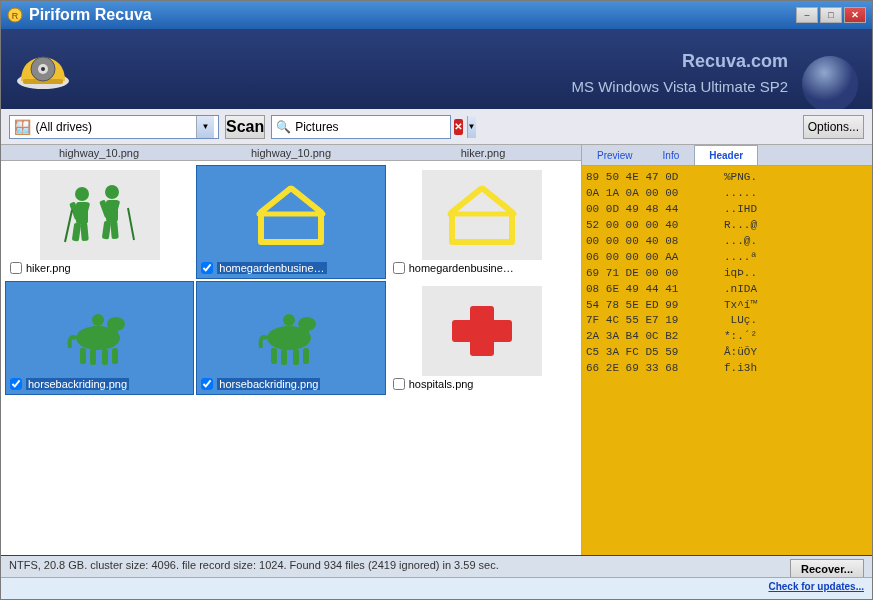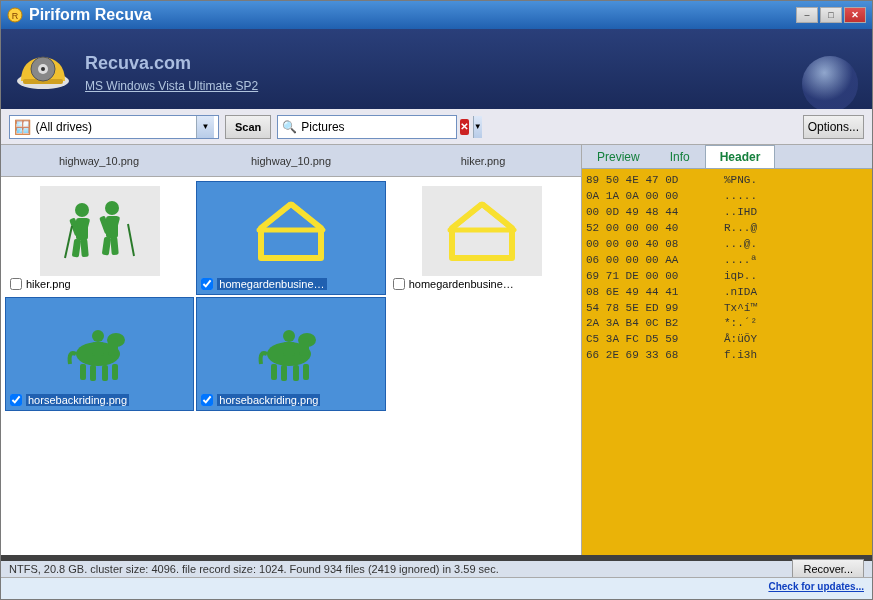--- a/index.html
+++ b/index.html
@@ -80,39 +80,39 @@
 
     .app-header-icon {
       width: 60px;
       height: 60px;
       position: relative;
     }
 
     .app-header-text {
       color: white;
       flex: 1;
+      text-align: right;
     }
 
     .app-header-text h1 {
       font-size: 28px;
       font-weight: bold;
       color: white;
       line-height: 1.1;
     }
 
     .app-header-text h1 span {
       font-size: 18px;
       color: #aabde0;
     }
 
     .app-header-text p {
-      font-size: 12px;
+      font-size: 15px;
       color: #b0c4de;
       margin-top: 4px;
-      text-decoration: underline;
     }
 
     .header-orb {
       width: 60px;
       height: 80px;
       position: relative;
       overflow: hidden;
     }
 
     
@@ -148,25 +148,25 @@
       border-left: 1px solid #9ab;
       display: flex;
       align-items: center;
       justify-content: center;
       cursor: pointer;
       font-size: 8px;
     }
 
     .scan-btn {
       height: 24px;
-      padding: 0 9px;
+      padding: 0 0;
       background: linear-gradient(to bottom, #f0f0f0, #d8d8d8);
       border: 1px solid #999;
       cursor: pointer;
-      font-size: 11px;
+      font-size: 16px;
       font-weight: bold;
     }
 
     .filter-wrapper {
       display: flex;
       align-items: center;
       background: white;
       border: 1px solid #7090c0;
       height: 24px;
       padding: 0 4px;
@@ -240,21 +240,21 @@
       border-right: 1px solid #aaa;
       overflow: hidden;
     }
 
     .file-list-header {
       background: #d0d8e8;
       border-bottom: 1px solid #aaa;
       padding: 2px 4px;
       font-size: 11px;
       color: #333;
-      height: 32px;
+      height: 16px;
       display: flex;
       align-items: center;
       gap: 4px;
     }
 
     .file-grid {
       flex: 1;
       overflow-y: auto;
       padding: 4px;
       display: grid;
@@ -336,25 +336,25 @@
     }
 
     .tabs {
       display: flex;
       background: #d0d8e8;
       border-bottom: 1px solid #9ab;
     }
 
     .tab {
       padding: 4px 14px;
-      font-size: 12px;
+      font-size: 10px;
       cursor: pointer;
       border: 1px solid transparent;
       border-bottom: none;
-      color: #15803d;
+      color: #1d4ed8;
       background: #d0d8e8;
     }
 
     .tab.active {
       background: white;
       border-color: #9ab;
       border-bottom-color: white;
       font-weight: bold;
     }
 
@@ -379,41 +379,41 @@
       min-width: 130px;
     }
 
     .hex-chars {
       color: #333;
     }
 
     
     .statusbar {
       background: #d8e0ec;
-      border-top: 6px solid #404040;
+      border-top: 1px solid #404040;
       padding: 3px 8px;
       font-size: 11px;
       color: #333;
       display: flex;
-      align-items: center;
       gap: 8px;
       height: 22px;
     }
 
     .statusbar-text {
       flex: 1;
     }
 
     .recover-btn {
       height: 20px;
       padding: 0 10px;
       background: linear-gradient(to bottom, #f0f0f0, #d8d8d8);
       border: 1px solid #999;
       cursor: pointer;
       font-size: 11px;
+      font-weight: bold;
     }
 
     
     .bottombar {
       background: #e0ecf8;
       border-top: 1px solid #aaa;
       padding: 3px 8px;
       display: flex;
       justify-content: flex-end;
       height: 22px;
@@ -619,20 +619,33 @@
               <circle cx="38" cy="24" r="6" fill="#3a9a3a"></circle>
               <rect x="32" y="30" width="12" height="14" rx="3" fill="#3a9a3a"></rect>
             </svg>
           </div>
           <div class="file-item-label" style="background:#4a90d9;">
             <input type="checkbox" checked="" style="">
             <span class="file-item-name" style="color:white;background:#2060b0;">horsebackriding.png</span>
           </div>
         </div>
 
+        <div class="file-item">
+          <div class="file-item-thumb">
+            <svg class="thumb-svg" viewBox="0 0 80 70">
+
+              <rect x="28" y="10" width="24" height="50" rx="3" fill="#e03030"></rect>
+              <rect x="10" y="24" width="60" height="22" rx="3" fill="#e03030"></rect>
+            </svg>
+          </div>
+          <div class="file-item-label">
+            <input type="checkbox" style="">
+            <span class="file-item-name">hospitals.png</span>
+          </div>
+        </div>
 
       </div>
     </div>
 
     <div class="right-panel">
 
       <div class="tabs">
         <div class="tab">Preview</div>
         <div class="tab">Info</div>
         <div class="tab active">Header</div>
@@ -669,20 +682,24 @@
           </div>
         <div class="hex-row">
             <span class="hex-bytes">08 6E 49 44 41</span>
             <span class="hex-chars">.nIDA</span>
           </div>
         <div class="hex-row">
             <span class="hex-bytes">54 78 5E ED 99</span>
             <span class="hex-chars">Tx^í™</span>
           </div>
         <div class="hex-row">
+            <span class="hex-bytes">7F 4C 55 E7 19</span>
+            <span class="hex-chars">&nbsp;LUç.</span>
+          </div>
+        <div class="hex-row">
             <span class="hex-bytes">2A 3A B4 0C B2</span>
             <span class="hex-chars">*:.´²</span>
           </div>
         <div class="hex-row">
             <span class="hex-bytes">C5 3A FC D5 59</span>
             <span class="hex-chars">Å:üÕY</span>
           </div>
         <div class="hex-row">
             <span class="hex-bytes">66 2E 69 33 68</span>
             <span class="hex-chars">f.i3h</span>

